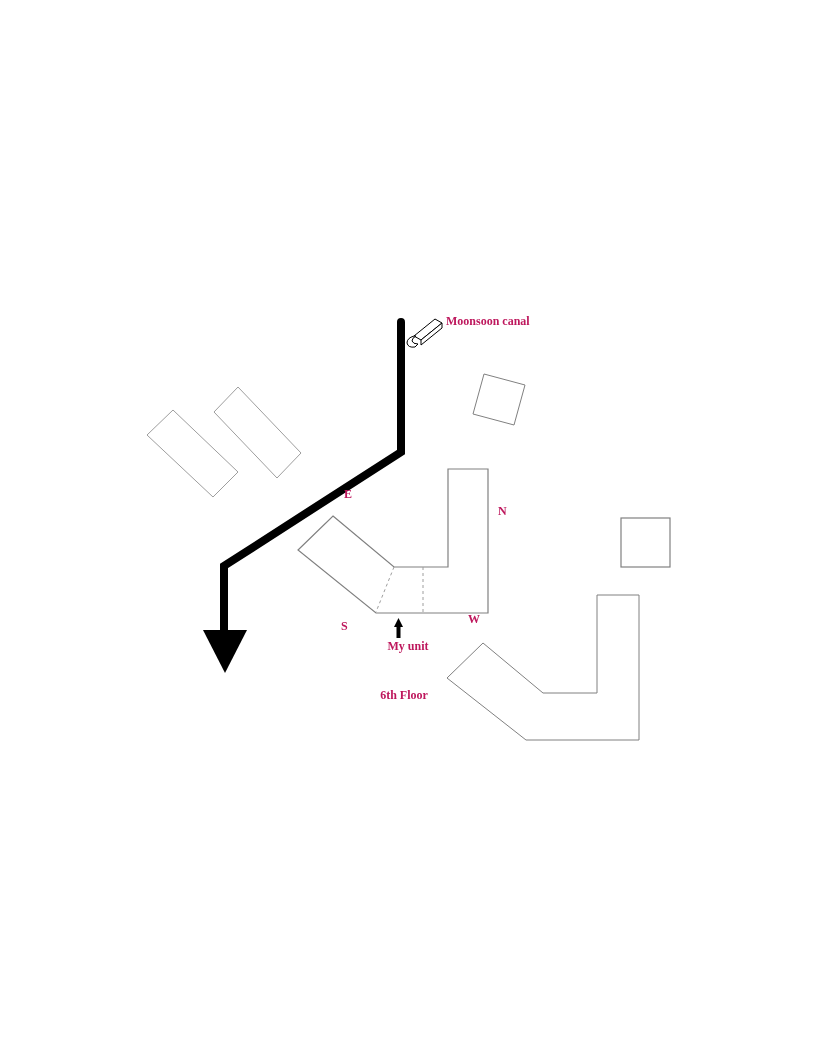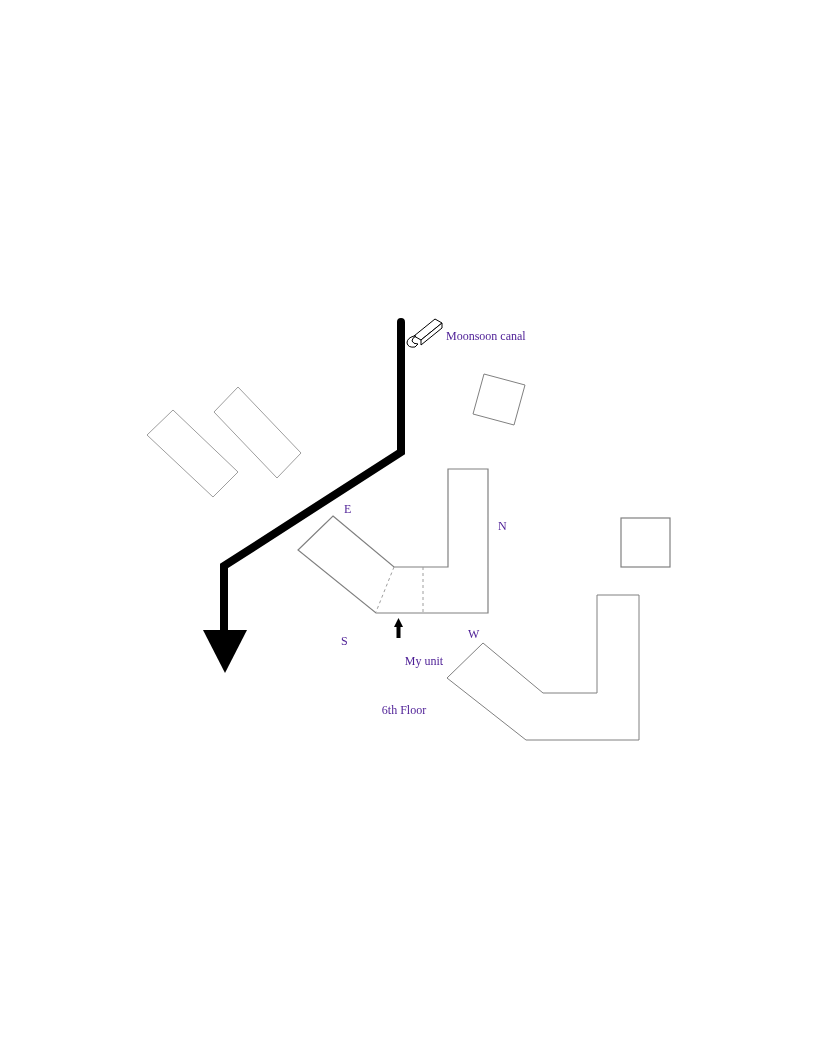--- a/index.html
+++ b/index.html
@@ -17,28 +17,27 @@
   }
   .drawing-layer {
     position: absolute;
     left: 0;
     top: 0;
     width: 816px;
     height: 1056px;
   }
   .lbl {
     position: absolute;
-    color: #4c1d95;
-    font-weight: normal;
+    color: #be185d;
+    font-weight: bold;
     font-size: 12px;
     line-height: 14px;
     white-space: nowrap;
     -webkit-user-select: none;
     user-select: none;
-    margin-top: 15px;
   }
   .lbl.centered {
     transform: translateX(-50%);
   }
 </style>
 </head>
 <body>
 
 <div class="canvas">
 
@@ -77,17 +76,17 @@
   <div class="lbl" style="left:446px; top:314px;">Moonsoon canal</div>
 
   <div class="lbl" style="left:344px; top:487px;">E</div>
 
   <div class="lbl" style="left:498px; top:504px;">N</div>
 
   <div class="lbl" style="left:468px; top:612px;">W</div>
 
   <div class="lbl" style="left:341px; top:619px;">S</div>
 
-  <div class="lbl centered" style="left:424px; top:639px;">My unit</div>
+  <div class="lbl centered" style="left:408px; top:639px;">My unit</div>
 
   <div class="lbl centered" style="left:404px; top:688px;">6th Floor</div>
 
 </div>
 
 </body></html>

